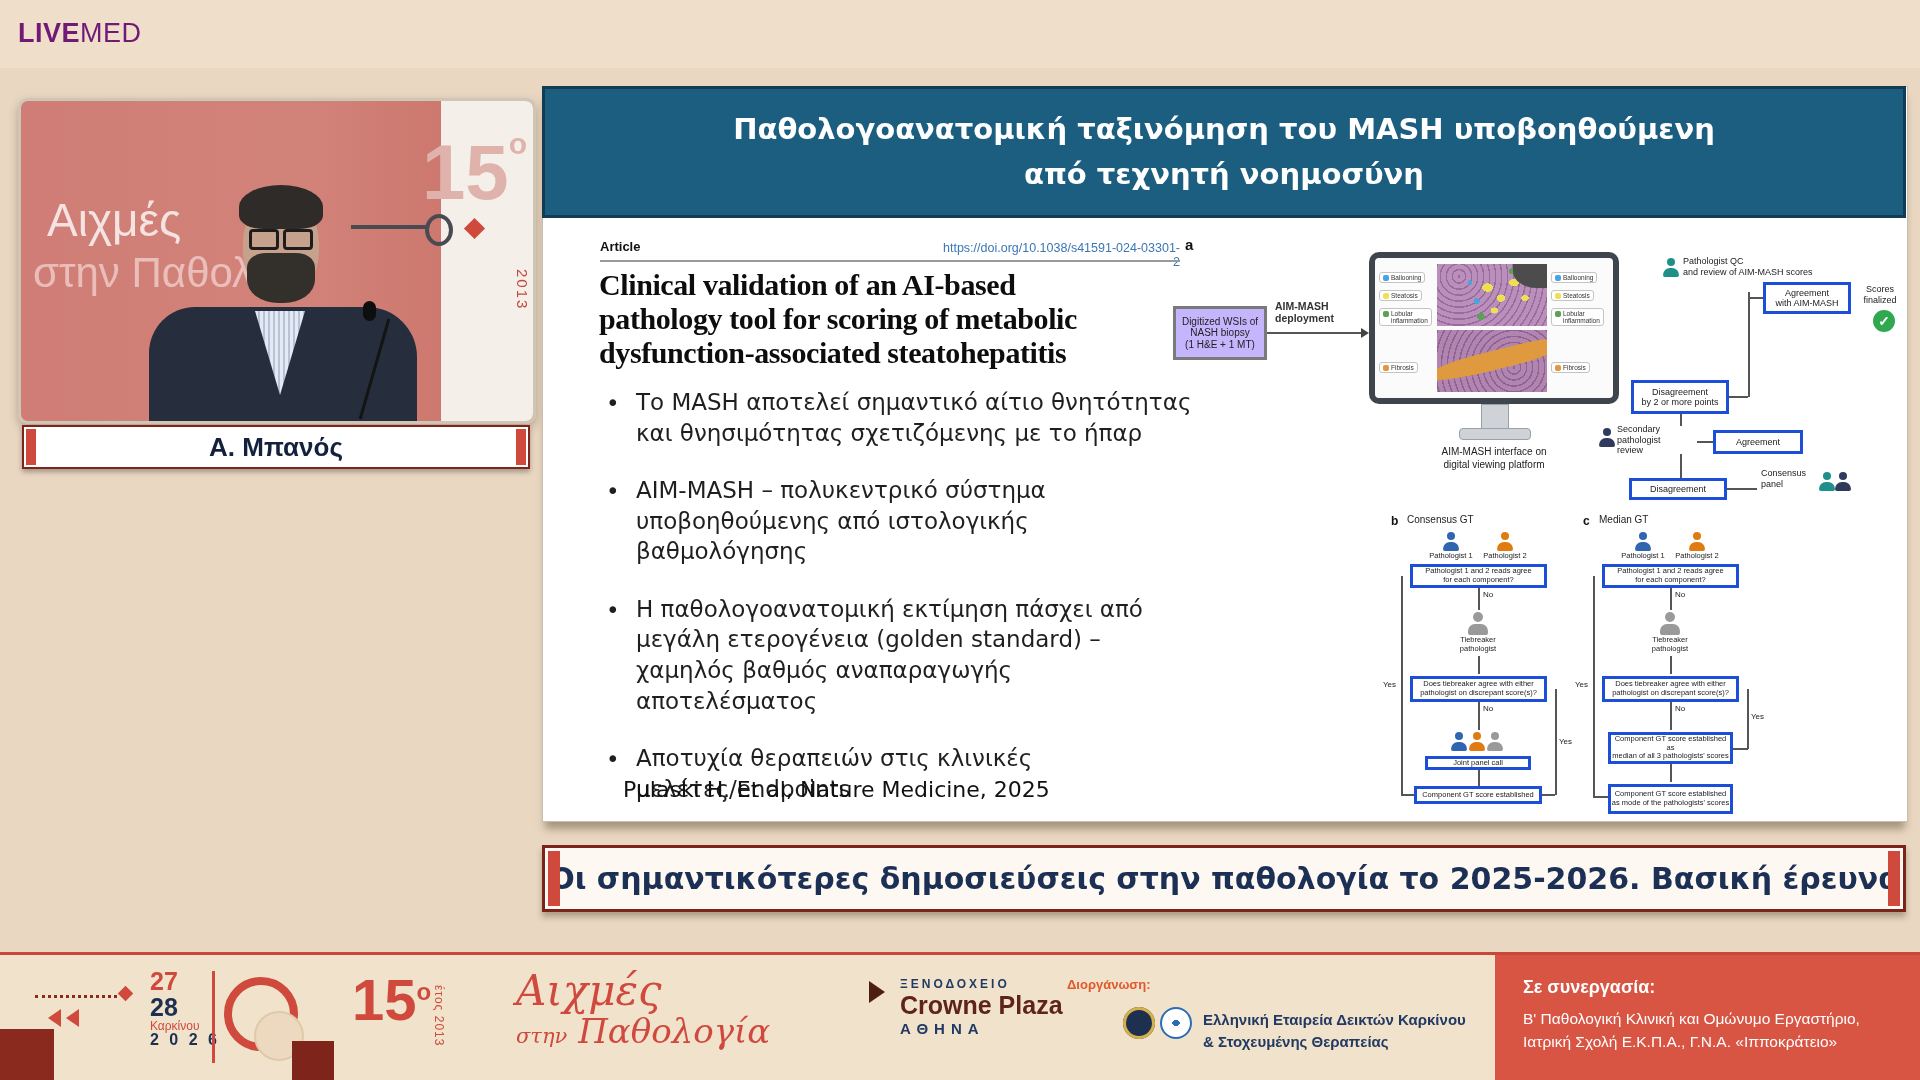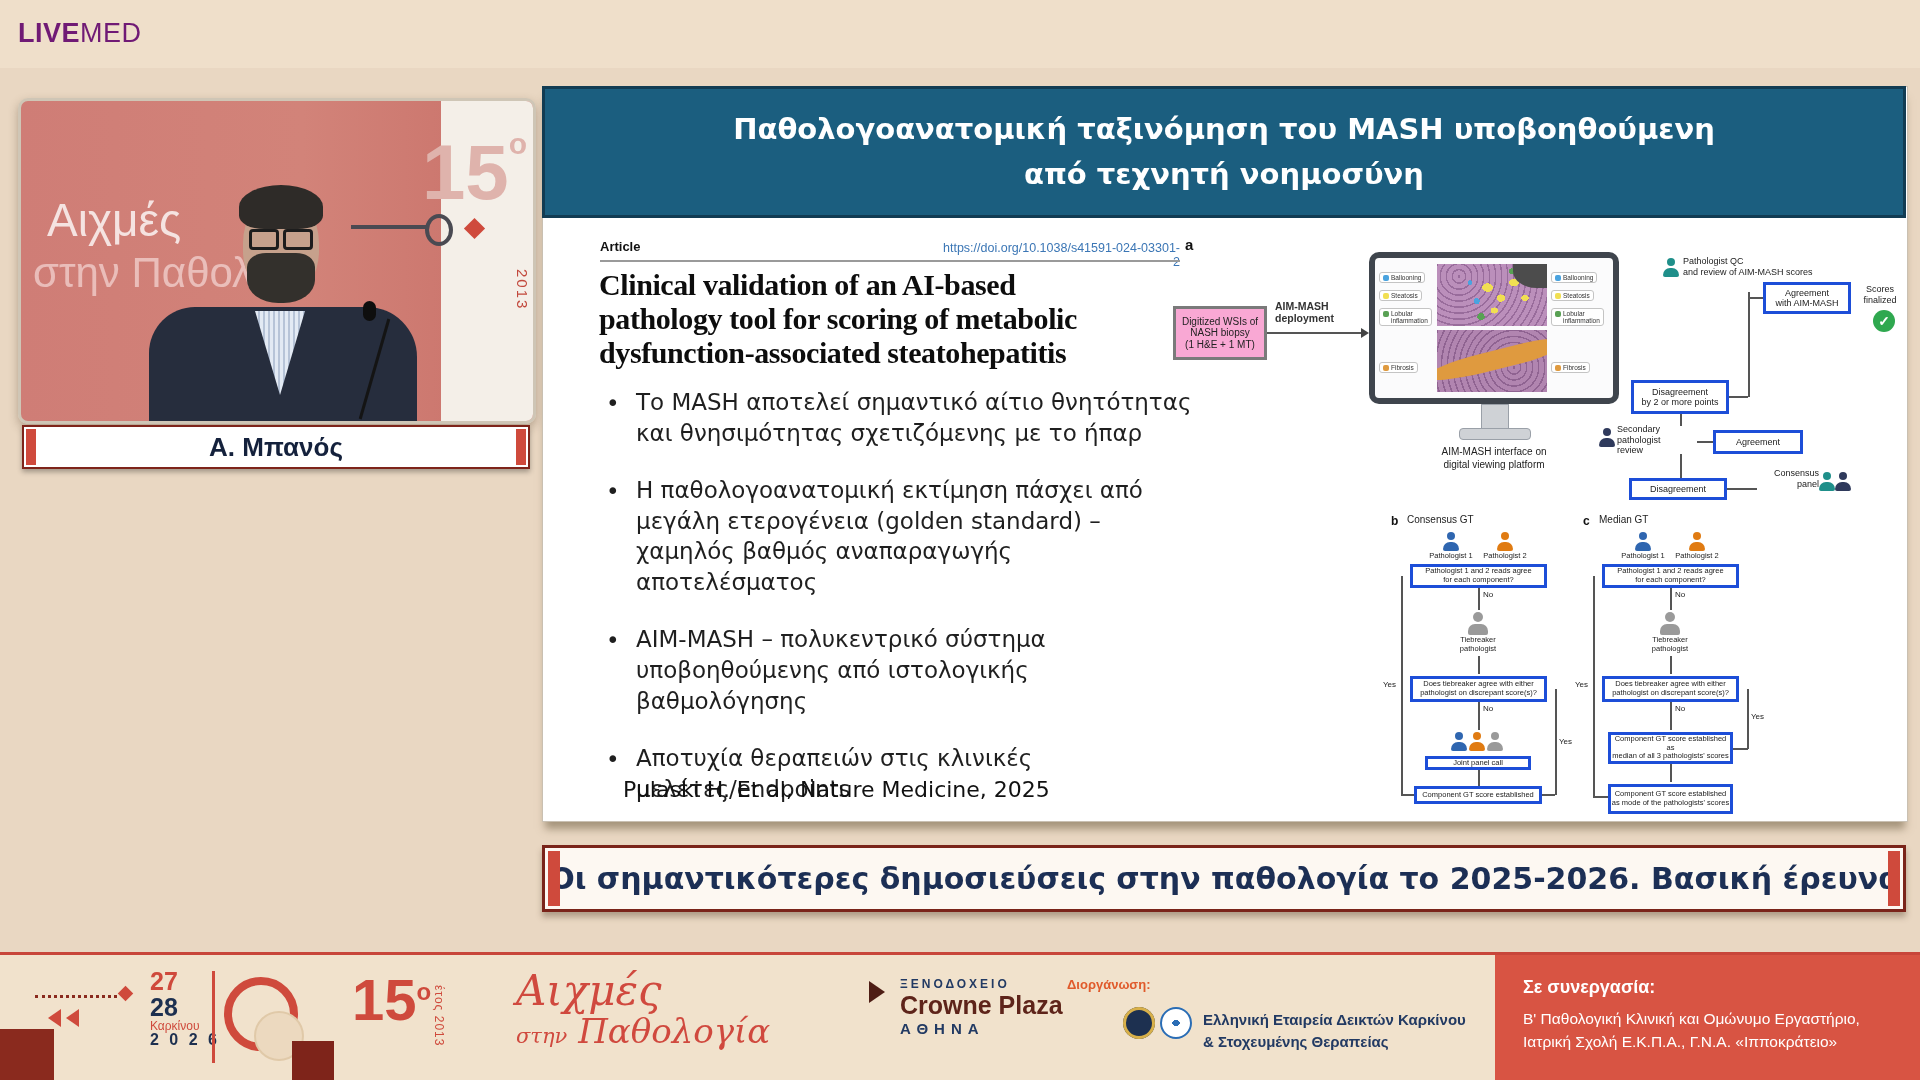--- a/index.html
+++ b/index.html
@@ -61,21 +61,21 @@
   .bullets li{position:relative;padding-left:36px;margin-bottom:27px;font-size:23px;line-height:1.33;
               color:#1f1f1f;font-family:"DejaVu Sans",sans-serif}
   .bullets li::before{content:"•";position:absolute;left:6px;top:1px}
   .citation{position:absolute;left:80px;top:690px;font-size:22px;color:#111;font-family:"DejaVu Sans",sans-serif}
 
   
   .figure{position:absolute;left:620px;top:145px;width:744px;height:592px;font-family:"Liberation Sans",sans-serif}
   .fig-label{position:absolute;font-size:15px;font-weight:700;color:#111}
   .fbox{position:absolute;border:3px solid #1d4ed8;background:#fff;color:#222;text-align:center;
         display:flex;align-items:center;justify-content:center;box-sizing:border-box;line-height:1.15}
-  .fbox.grey{background:#f9a8d4;border-color:#7a7a7a}
+  .fbox.grey{background:#c4b5fd;border-color:#7a7a7a}
   .ln{position:absolute;background:#555}
   .ah-r{position:absolute;width:0;height:0;border:5px solid transparent;border-left:8px solid #444}
   .ftext{position:absolute;color:#222;line-height:1.18}
   .person{position:absolute;width:16px;height:19px}
   .person::before{content:"";position:absolute;left:50%;top:0;transform:translateX(-50%);
                   width:8px;height:8px;border-radius:50%;background:currentColor}
   .person::after{content:"";position:absolute;left:0;bottom:0;width:100%;height:9px;
                  border-radius:7px 7px 2px 2px;background:currentColor}
   .person.lg{width:20px;height:23px}
   .person.lg::before{width:10px;height:10px}
@@ -199,22 +199,22 @@
 
   <div class="article-label">Article</div>
   <div class="doi">https://doi.org/10.1038/s41591-024-03301-2</div>
   <div class="article-rule"></div>
   <div class="article-title pre">Clinical validation of an AI-based
 pathology tool for scoring of metabolic
 dysfunction-associated steatohepatitis</div>
 
   <ul class="bullets">
     <li>Το MASH αποτελεί σημαντικό αίτιο θνητότητας και θνησιμότητας σχετιζόμενης με το ήπαρ</li>
+    <li>AIM-MASH – πολυκεντρικό σύστημα υποβοηθούμενης από ιστολογικής βαθμολόγησης</li>
     <li>Η παθολογοανατομική εκτίμηση πάσχει από μεγάλη ετερογένεια (golden standard) – χαμηλός βαθμός αναπαραγωγής αποτελέσματος</li>
-    <li>AIM-MASH – πολυκεντρικό σύστημα υποβοηθούμενης από ιστολογικής βαθμολόγησης</li>
     <li>Αποτυχία θεραπειών στις κλινικές μελέτες/endpoints</li>
   </ul>
 
   <div class="citation">Pulaski H. Et al, Nature Medicine, 2025</div>
 
   <div class="figure">
     <div class="fig-label" style="left:22px;top:4px">a</div>
 
     <div class="fbox grey pre" style="left:10px;top:74px;width:94px;height:54px;font-size:10px">Digitized WSIs of
 NASH biopsy
@@ -267,21 +267,21 @@
     <div class="ln" style="left:517px;top:182px;width:1.5px;height:12px"></div>
     <div class="person" style="left:436px;top:196px;color:#2f3a5c"></div>
     <div class="ftext pre" style="left:454px;top:192px;width:80px;font-size:9px">Secondary
 pathologist
 review</div>
     <div class="ln" style="left:534px;top:209px;width:16px;height:1.5px"></div>
     <div class="fbox" style="left:550px;top:198px;width:90px;height:24px;font-size:9px">Agreement</div>
     <div class="ln" style="left:517px;top:222px;width:1.5px;height:24px"></div>
     <div class="fbox" style="left:466px;top:246px;width:98px;height:22px;font-size:9px">Disagreement</div>
     <div class="ln" style="left:564px;top:256px;width:30px;height:1.5px"></div>
-    <div class="ftext pre" style="left:598px;top:236px;width:58px;font-size:9px;text-align:right">Consensus
+    <div class="ftext pre" style="left:598px;top:236px;width:58px;font-size:9px;text-align:left">Consensus
 panel</div>
     <div class="person" style="left:656px;top:240px;color:#1f8f8a"></div>
     <div class="person" style="left:672px;top:240px;color:#2f3a5c"></div>
 
     <div class="fig-label" style="left:228px;top:282px;font-size:12px">b</div>
     <div class="ftext" style="left:244px;top:282px;font-size:10px">Consensus GT</div>
     <div class="person" style="left:280px;top:300px;color:#2f66b0"></div>
     <div class="person" style="left:334px;top:300px;color:#e07b12"></div>
     <div class="ftext" style="left:258px;top:320px;width:60px;font-size:7.5px;text-align:center">Pathologist 1</div>
     <div class="ftext" style="left:312px;top:320px;width:60px;font-size:7.5px;text-align:center">Pathologist 2</div>

